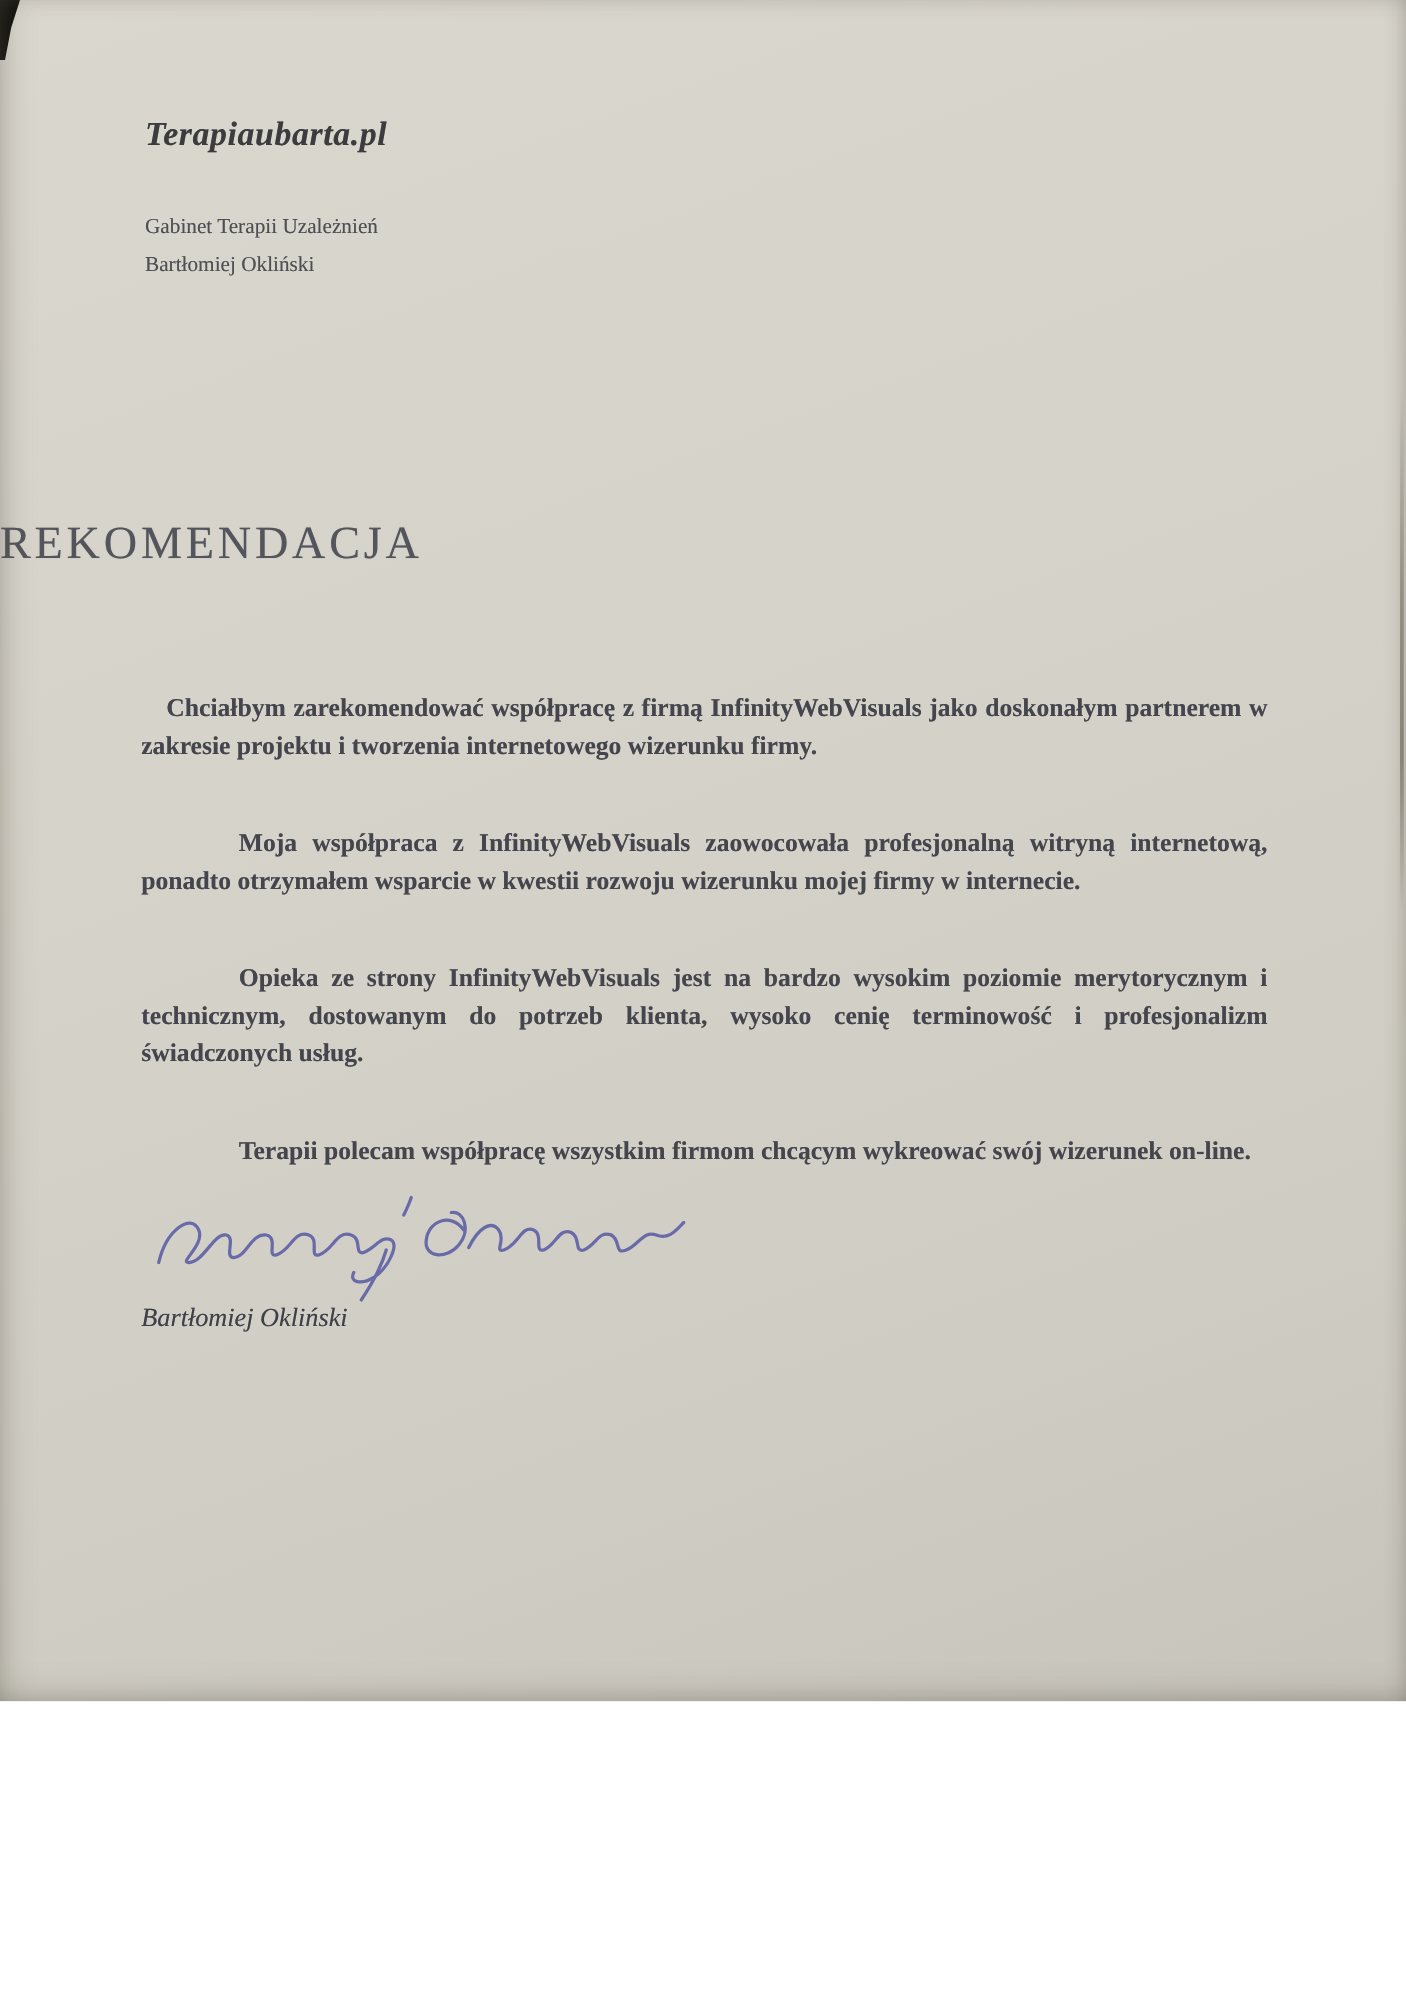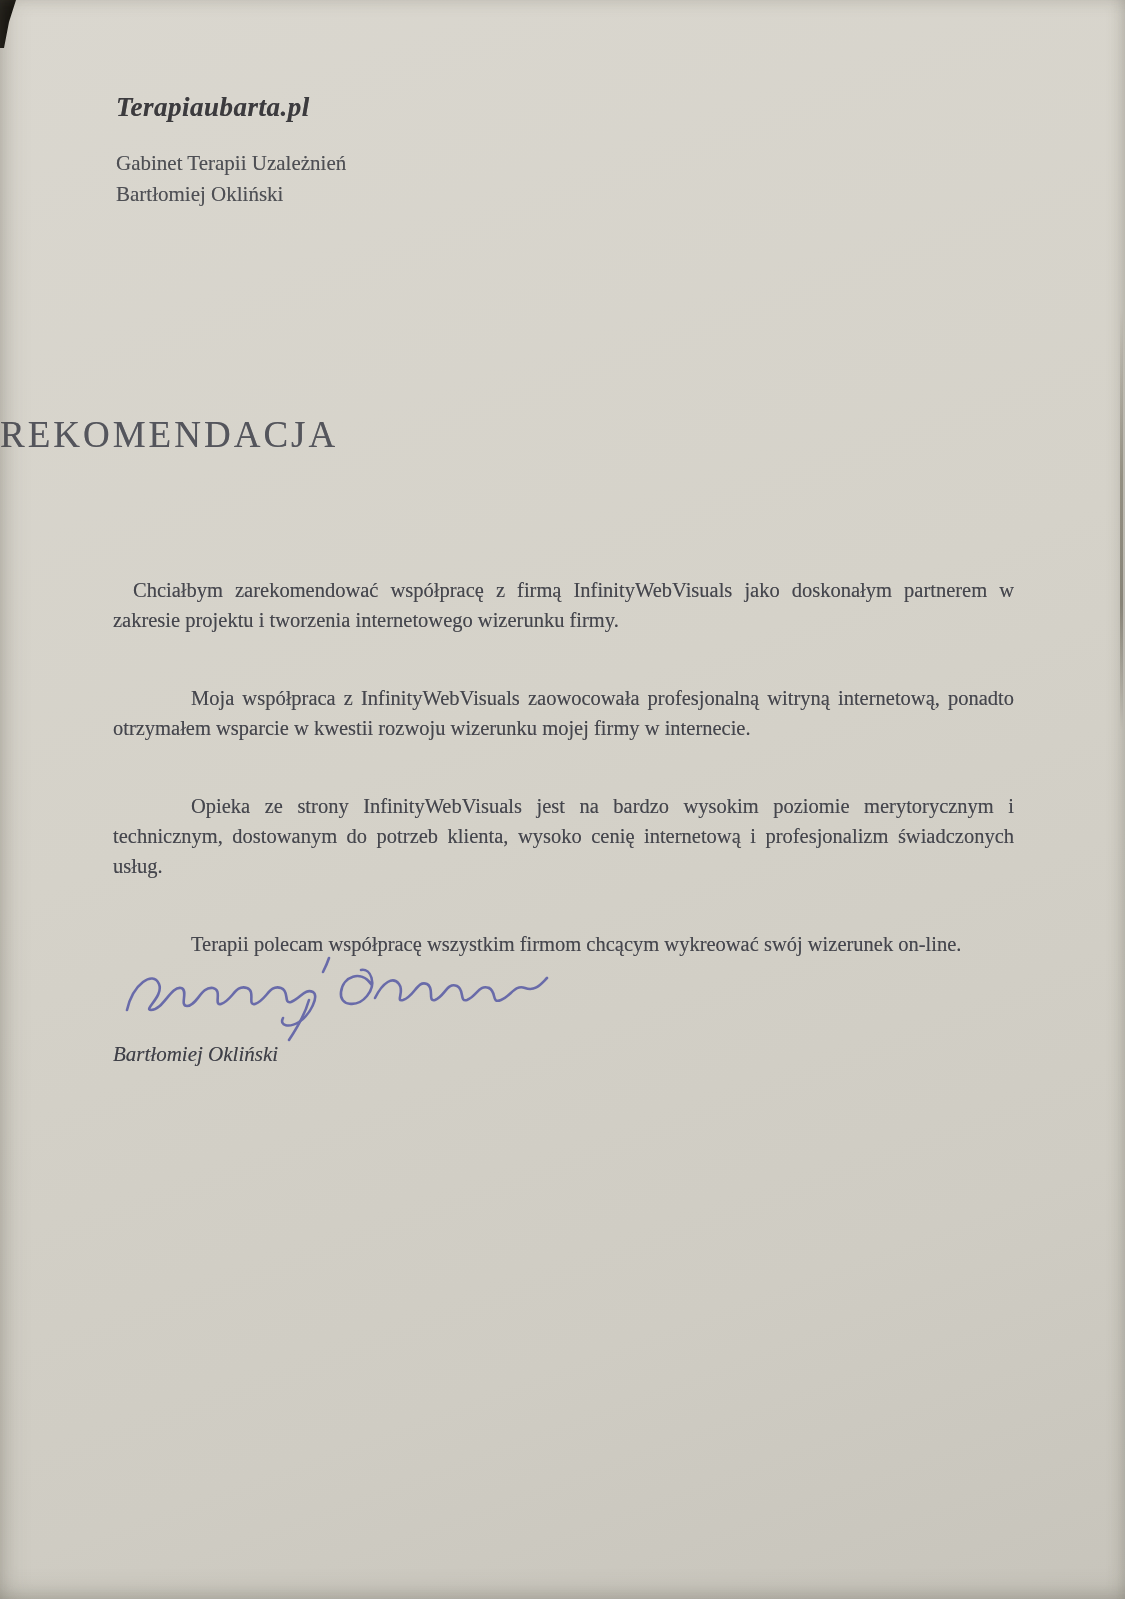--- a/index.html
+++ b/index.html
@@ -8,21 +8,21 @@
   }
   body {
     width: 1125px;
     height: 1599px;
     font-family: "Liberation Serif", "DejaVu Serif", serif;
     overflow: hidden;
   }
   .scan-page {
     position: relative;
     width: 1125px;
-    height: 1599px;
+    height: 1361px;
     background: linear-gradient(160deg, #dad7cf 0%, #d5d2c9 45%, #cfccc3 78%, #c7c4bb 100%);
     overflow: hidden;
   }
   
   .scan-page::after {
     content: "";
     position: absolute;
     inset: 0;
     pointer-events: none;
     box-shadow:
@@ -57,49 +57,50 @@
   }
   .site-name {
     font-size: 27px;
     font-weight: bold;
     font-style: italic;
     color: #3c3b3e;
     letter-spacing: 0.5px;
     text-shadow: 0 0 0.5px rgba(60,59,62,0.55);
   }
   .org-block {
-    margin-top: 25px;
-    font-size: 21px;
+    margin-top: 42px;
+    font-size: 17px;
     line-height: 31px;
     color: #4e4f54;
     text-shadow: 0 0 0.5px rgba(78,79,84,0.45);
   }
 
   .doc-title {
     position: absolute;
     top: 413px;
     left: 0;
     width: 100%;
     font-size: 37px;
     font-weight: 400;
     letter-spacing: 3px;
     color: #54555c;
     text-shadow: 0 0 0.6px rgba(84,85,92,0.5);
   }
 
   .body-text {
     position: absolute;
-    top: 575px;
+    top: 552px;
     left: 113px;
     width: 901px;
     font-size: 20.5px;
     line-height: 30px;
     color: #45464d;
     text-shadow: 0 0 0.5px rgba(69,70,77,0.5);
     text-align: justify;
+    font-weight: bold;
   }
   .body-text p {
     margin: 0 0 17px 0;
   }
   .body-text p.indent-small { text-indent: 20px; }
   .body-text p.indent-large { text-indent: 78px; margin-top: 48px; }
   .body-text p.para-3 { margin-bottom: 16px; }
 
   .signature-block {
     position: absolute;
@@ -134,21 +135,21 @@
       <div>Gabinet Terapii Uzależnień</div>
       <div>Bartłomiej Okliński</div>
     </div>
   </div>
 
   <div class="doc-title">REKOMENDACJA</div>
 
   <div class="body-text">
     <p class="indent-small">Chciałbym zarekomendować współpracę z firmą InfinityWebVisuals jako doskonałym partnerem w zakresie projektu i tworzenia internetowego wizerunku firmy.</p>
     <p class="indent-large">Moja współpraca z InfinityWebVisuals zaowocowała profesjonalną witryną internetową, ponadto otrzymałem wsparcie w kwestii rozwoju wizerunku mojej firmy w internecie.</p>
-    <p class="indent-large para-3">Opieka ze strony  InfinityWebVisuals jest na bardzo wysokim poziomie merytorycznym i technicznym, dostowanym do potrzeb klienta, wysoko cenię internetową i profesjonalizm świadczonych usług.</p>
+    <p class="indent-large para-3">Opieka ze strony  InfinityWebVisuals jest na bardzo wysokim poziomie merytorycznym i technicznym, dostowanym do potrzeb klienta, wysoko cenię terminowość i profesjonalizm świadczonych usług.</p>
     <p class="indent-large">Terapii polecam współpracę wszystkim firmom chcącym wykreować swój wizerunek on-line.</p>
   </div>
 
   <div class="signature-block">
     <div class="signature-svg-wrap">
       <svg width="440" height="102" viewBox="0 0 440 102" fill="none" stroke="#5b5ea6" stroke-width="2.6" stroke-linecap="round" stroke-linejoin="round" opacity="0.88">
 
         <path d="M14,70 C20,44 40,30 46,44 C51,56 30,70 38,70 C50,70 58,46 68,48 C76,50 66,66 74,66 C84,66 88,46 100,48 C110,50 100,66 108,64 C120,60 122,44 134,48 C143,51 134,66 142,64 C154,60 156,44 168,48 C177,51 170,64 178,62 C188,58 192,48 200,52 C206,56 198,74 186,82 C176,88 166,86 170,78"></path>
 
         <path d="M216,18 C214,24 212,28 210,32"></path>

